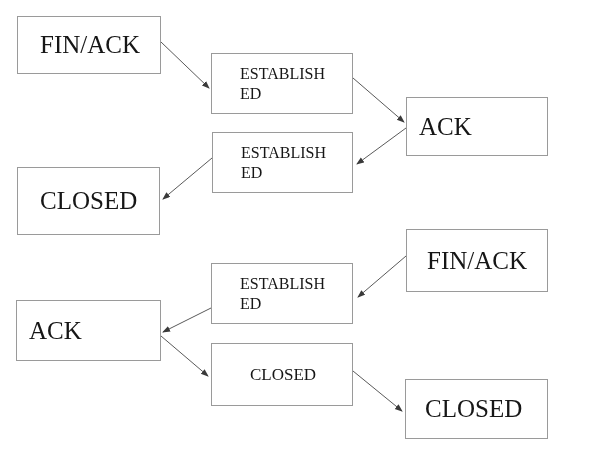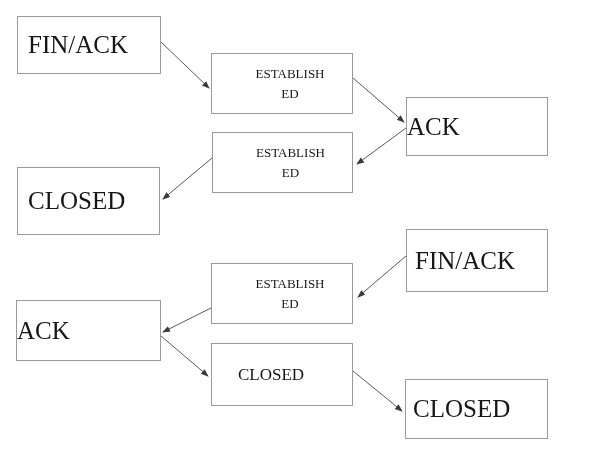--- a/index.html
+++ b/index.html
@@ -32,23 +32,23 @@
     background: var(--background, #ffffff);
     color: var(--text_color, #161616);
     display: flex;
     flex-direction: column;
     justify-content: center;
     align-items: flex-start;
     line-height: 1.12;
   }
   .node.center { align-items: flex-start; padding-left: 0 !important; }
   .node.large { font-size: 25px; }
-  .node.small { font-size: 13px; line-height: 20px; align-items: center; }
+  .node.small { font-size: 16px; line-height: 20px; }
   .node.mid   { font-size: 17px; }
-  .node .line { display: block; }
+  .node .line { display: block; margin-left: 12px; }
 </style>
 </head>
 <body>
 
 <div class="canvas">
 
   <svg class="edges" viewBox="0 0 600 450">
     <defs>
       <marker id="arrow" markerUnits="userSpaceOnUse" markerWidth="9" markerHeight="7" refX="7" refY="3" orient="auto">
         <path d="M0,0 L8,3 L0,6 Z" fill="var(--arrowhead_color, #3a3a3a)"></path>

